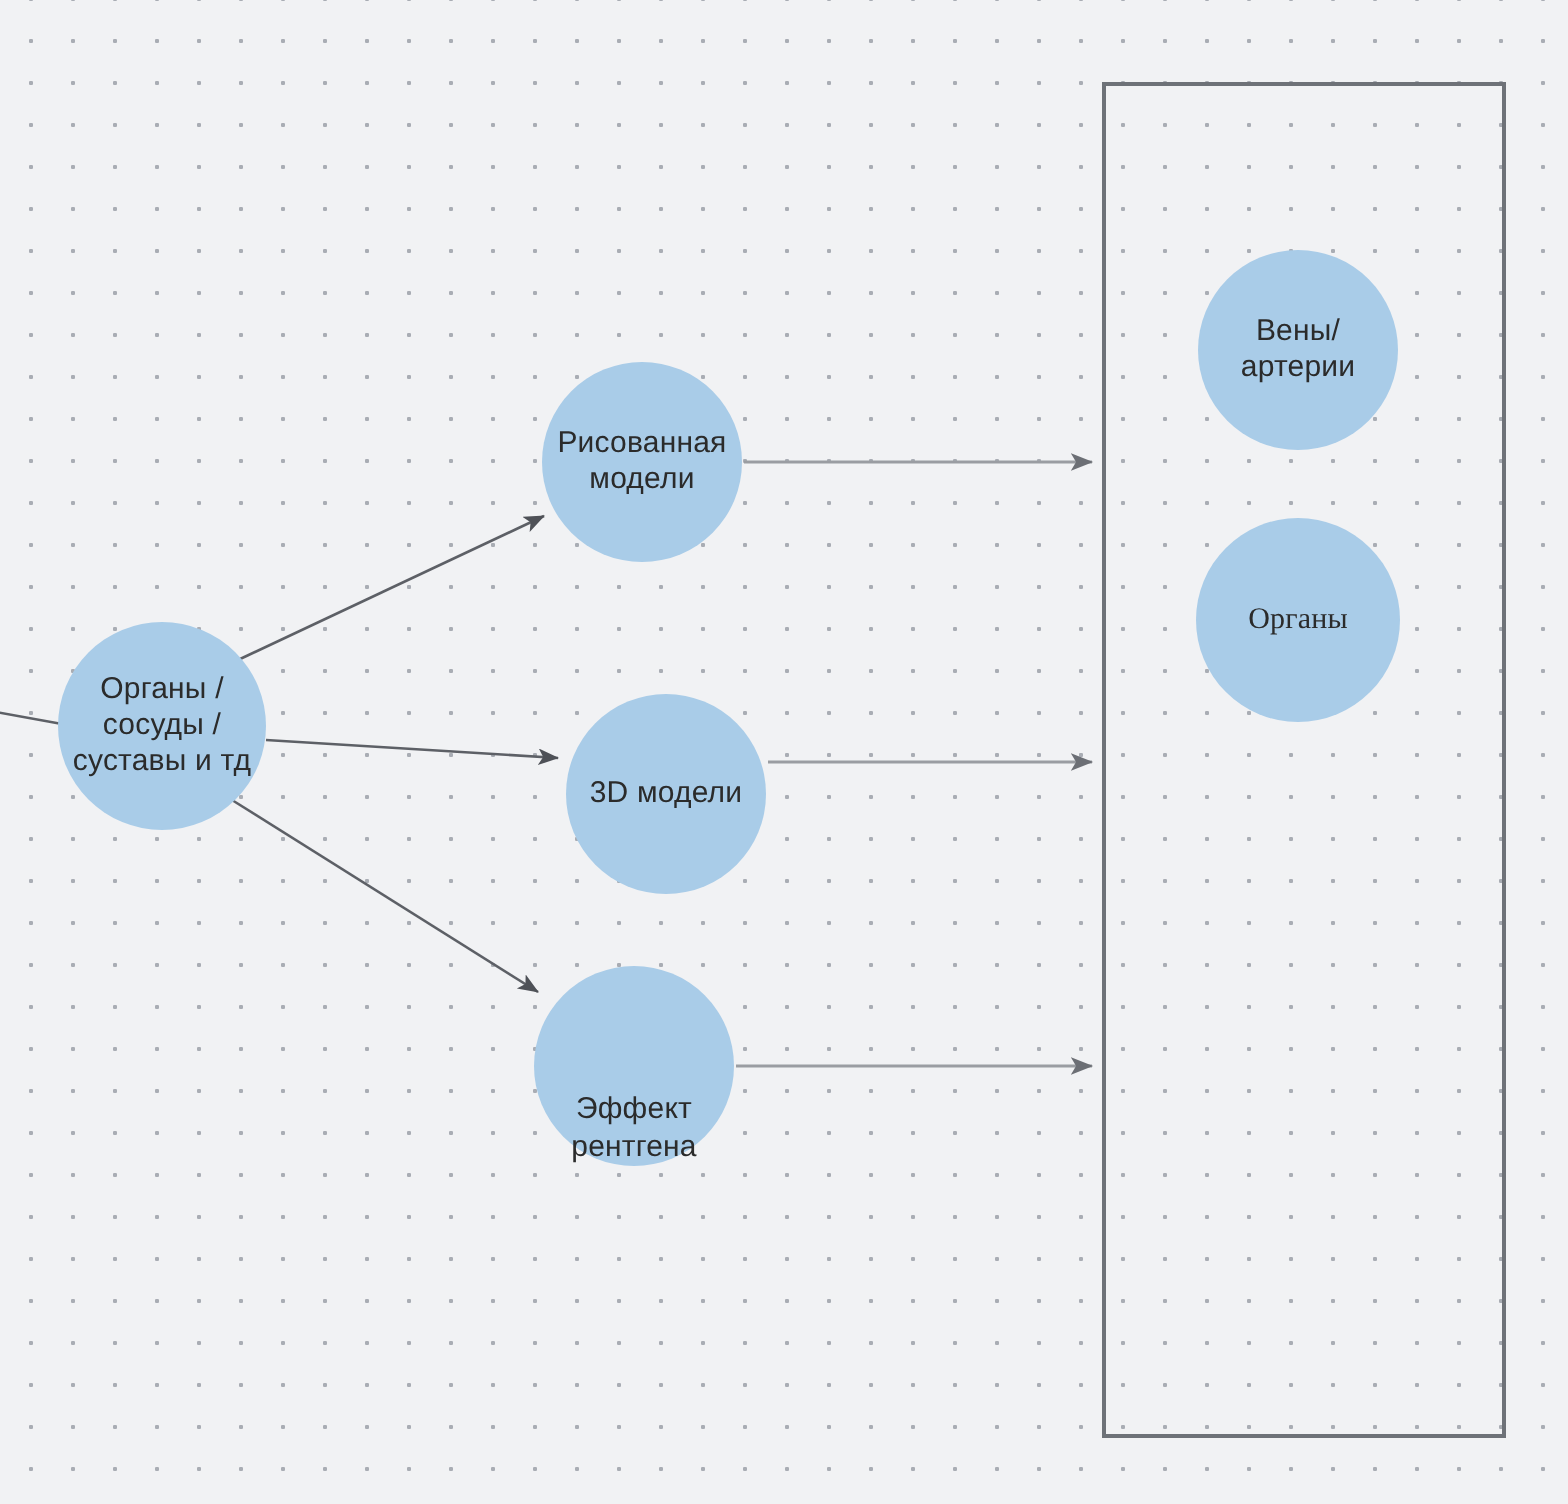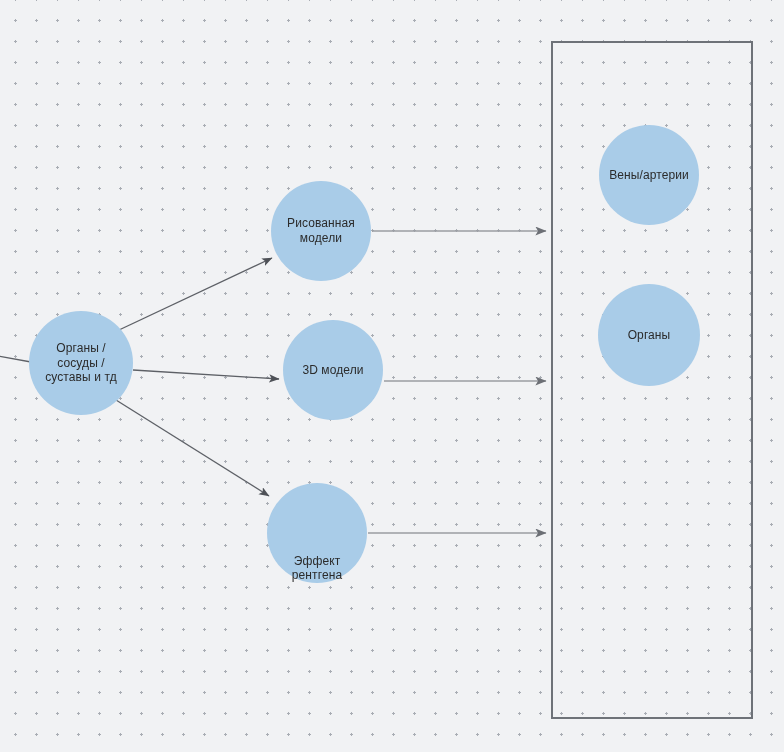--- a/index.html
+++ b/index.html
@@ -35,21 +35,21 @@
   .node {
     position: absolute;
     box-sizing: border-box;
     border-radius: 50%;
     background: #a9cce8;
     display: flex;
     align-items: center;
     justify-content: center;
     text-align: center;
     color: #2b2b2b;
-    font-size: 12px;
+    font-size: 15px;
     line-height: 1.22;
     letter-spacing: 0.1px;
     -webkit-font-smoothing: antialiased;
   }
   .node span {
     display: block;
     padding: 0 6px;
     white-space: pre-line;
   }
 </style>
@@ -84,28 +84,28 @@
   <div class="node" style="left:29px; top:311px; width:104px; height:104px;">
     <span>Органы /
 сосуды /
 суставы и тд</span>
   </div>
 
   <div class="node" style="left:271px; top:181px; width:100px; height:100px;">
     <span>Рисованная
 модели</span>
   </div>
-  <div class="node" style="left:283px; top:320px; width:100px; height:100px;text-align:center;">
+  <div class="node" style="left:283px; top:347px; width:100px; height:100px;text-align:center;">
     <span>3D модели</span>
   </div>
   <div class="node" style="left:267px; top:483px; width:100px; height:100px;align-items:flex-end;">
     <span>Эффект
 рентгена</span>
   </div>
 
   <div class="node" style="left:599px; top:125px; width:100px; height:100px;">
     <span>Вены/артерии</span>
   </div>
-  <div class="node" style="left:598px; top:284px; width:102px; height:102px;">
+  <div class="node" style="left:598px; top:259px; width:102px; height:102px;font-family:Liberation Serif, serif;">
     <span>Органы</span>
   </div>
 
 </div>
 
 </body></html>

